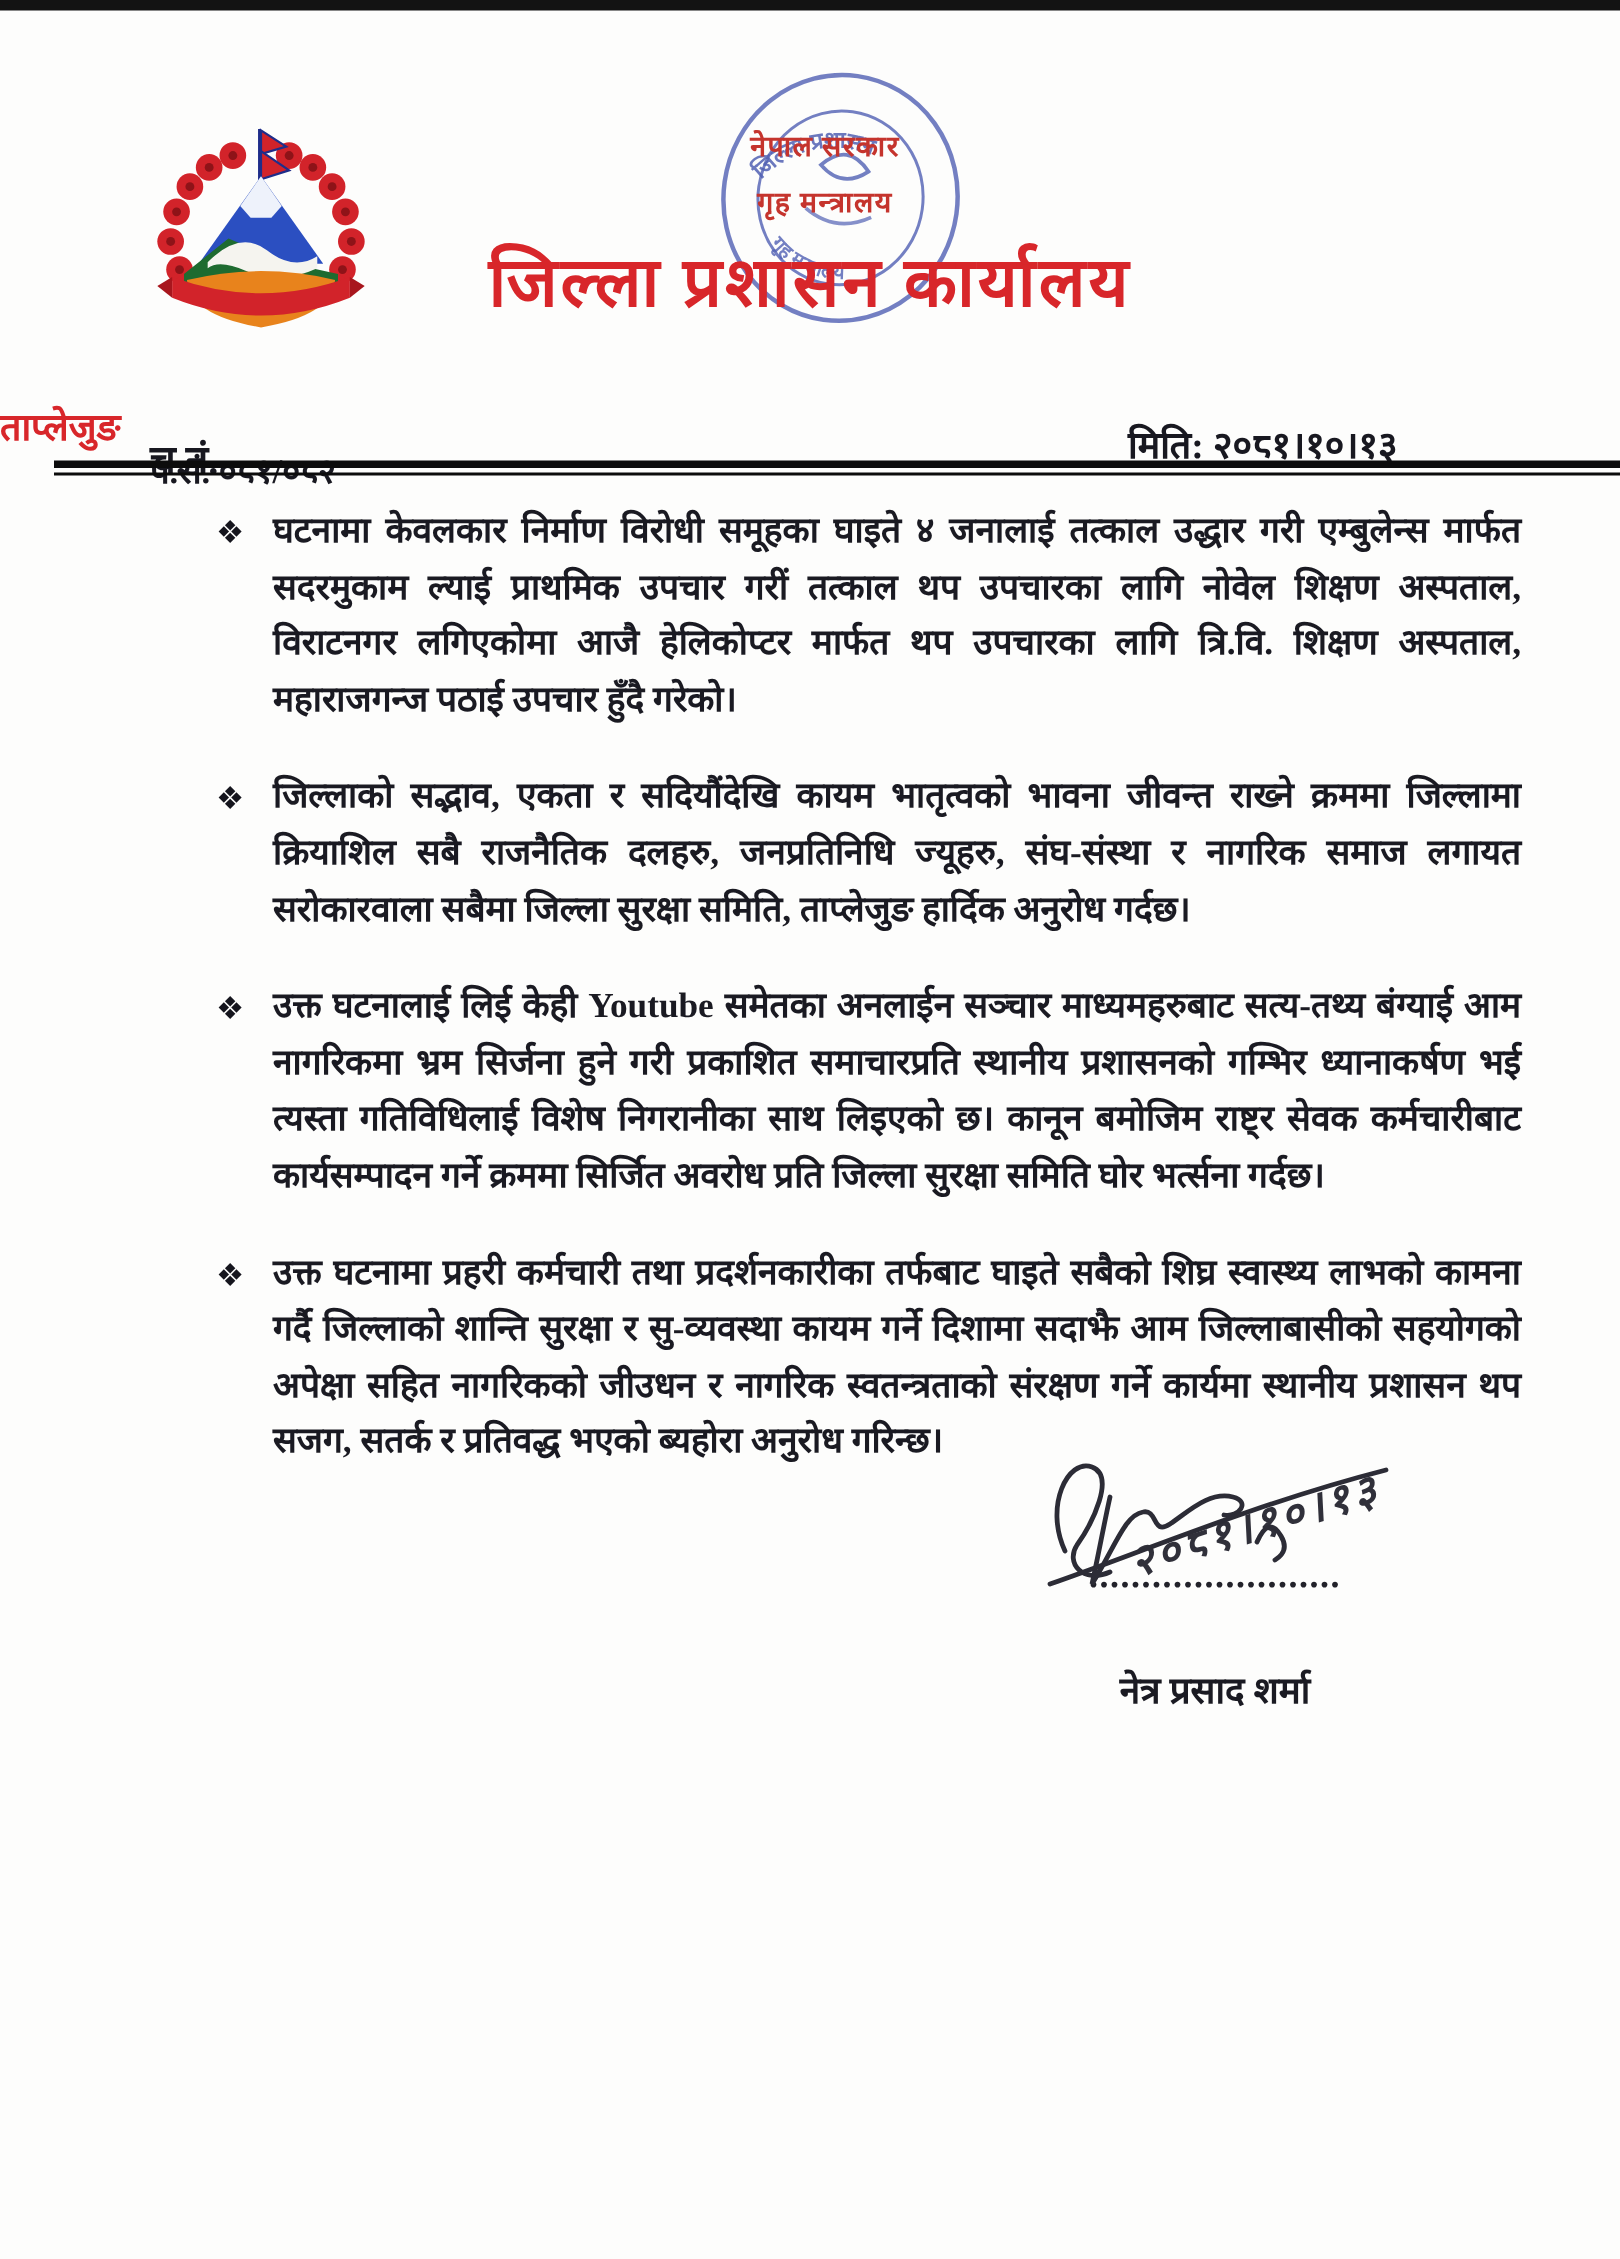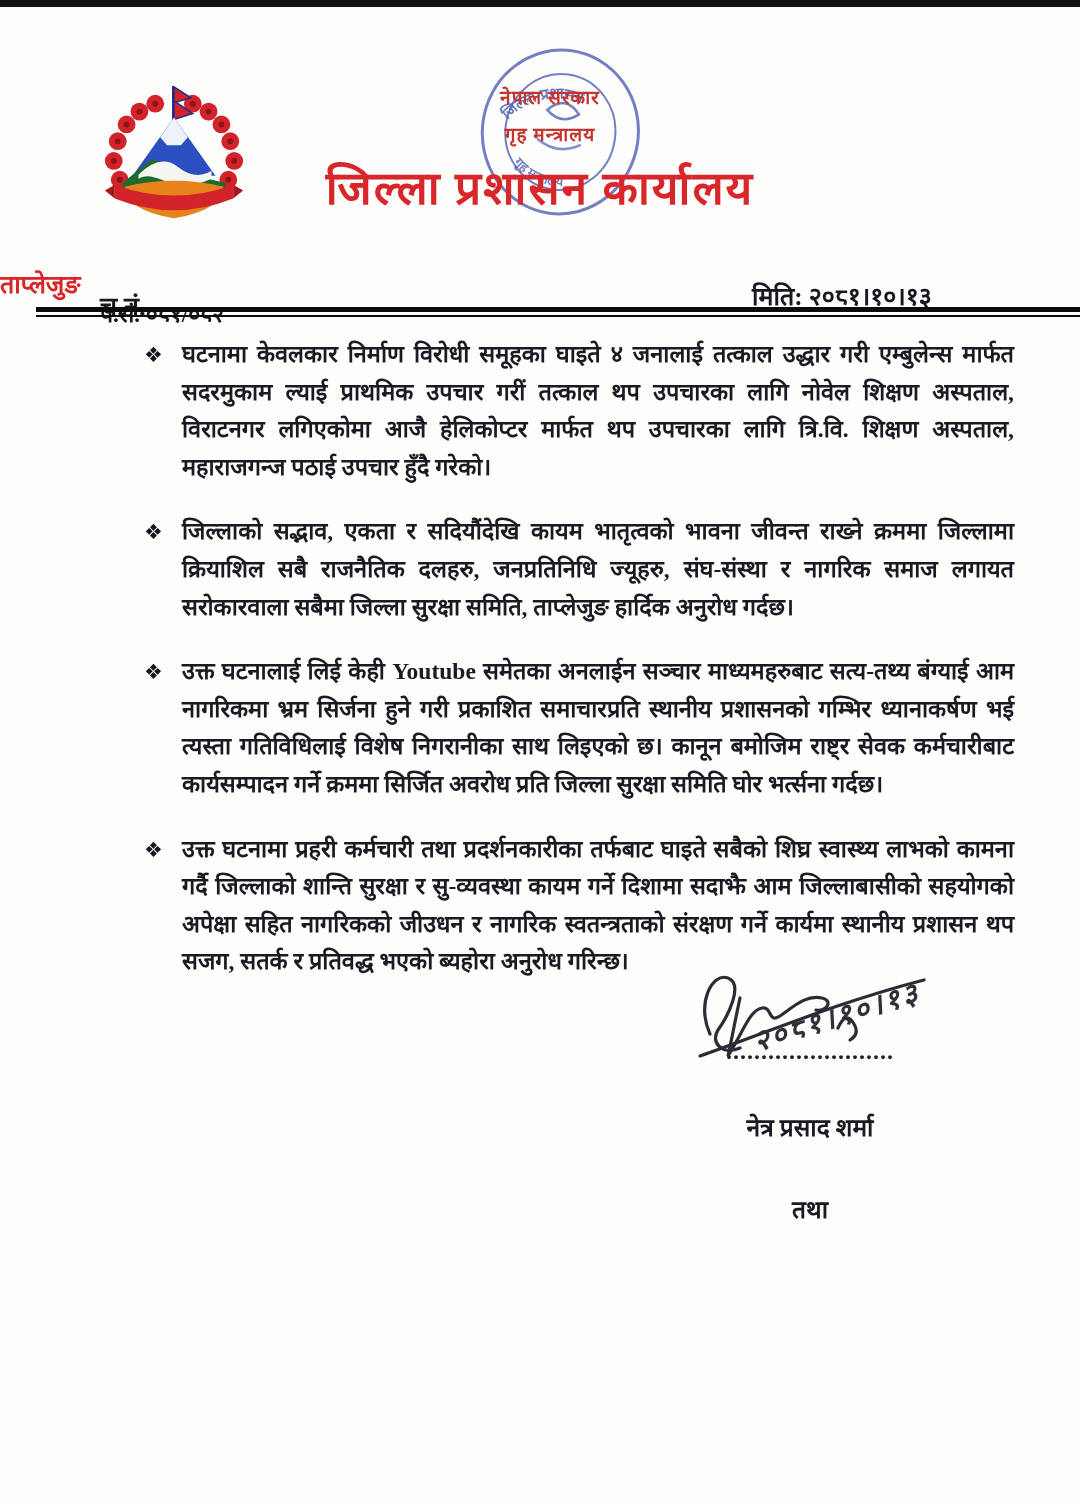--- a/index.html
+++ b/index.html
@@ -172,15 +172,14 @@
         <g fill="none" stroke="#2c2c36" stroke-width="3.2" stroke-linecap="round">
           <path d="M22,70 C8,40 24,8 40,14 C56,20 40,52 30,66 C22,78 34,92 52,84"></path>
           <path d="M52,34 C48,52 44,74 40,92 C56,66 62,46 74,44 C84,42 80,60 92,52 C104,44 118,30 134,34 C146,37 138,48 128,46"></path>
           <path d="M12,92 C70,72 150,38 236,16"></path>
           <path d="M150,64 q8,-18 16,-4 q6,10 -4,16"></path>
         </g>
       </svg>
     </div>
     <div class="dotted">........................</div>
     <div class="sig-line">नेत्र प्रसाद शर्मा</div>
-    <div class="sig-line">तथा</div>
   </div>
 </div>
 
 </body></html>

